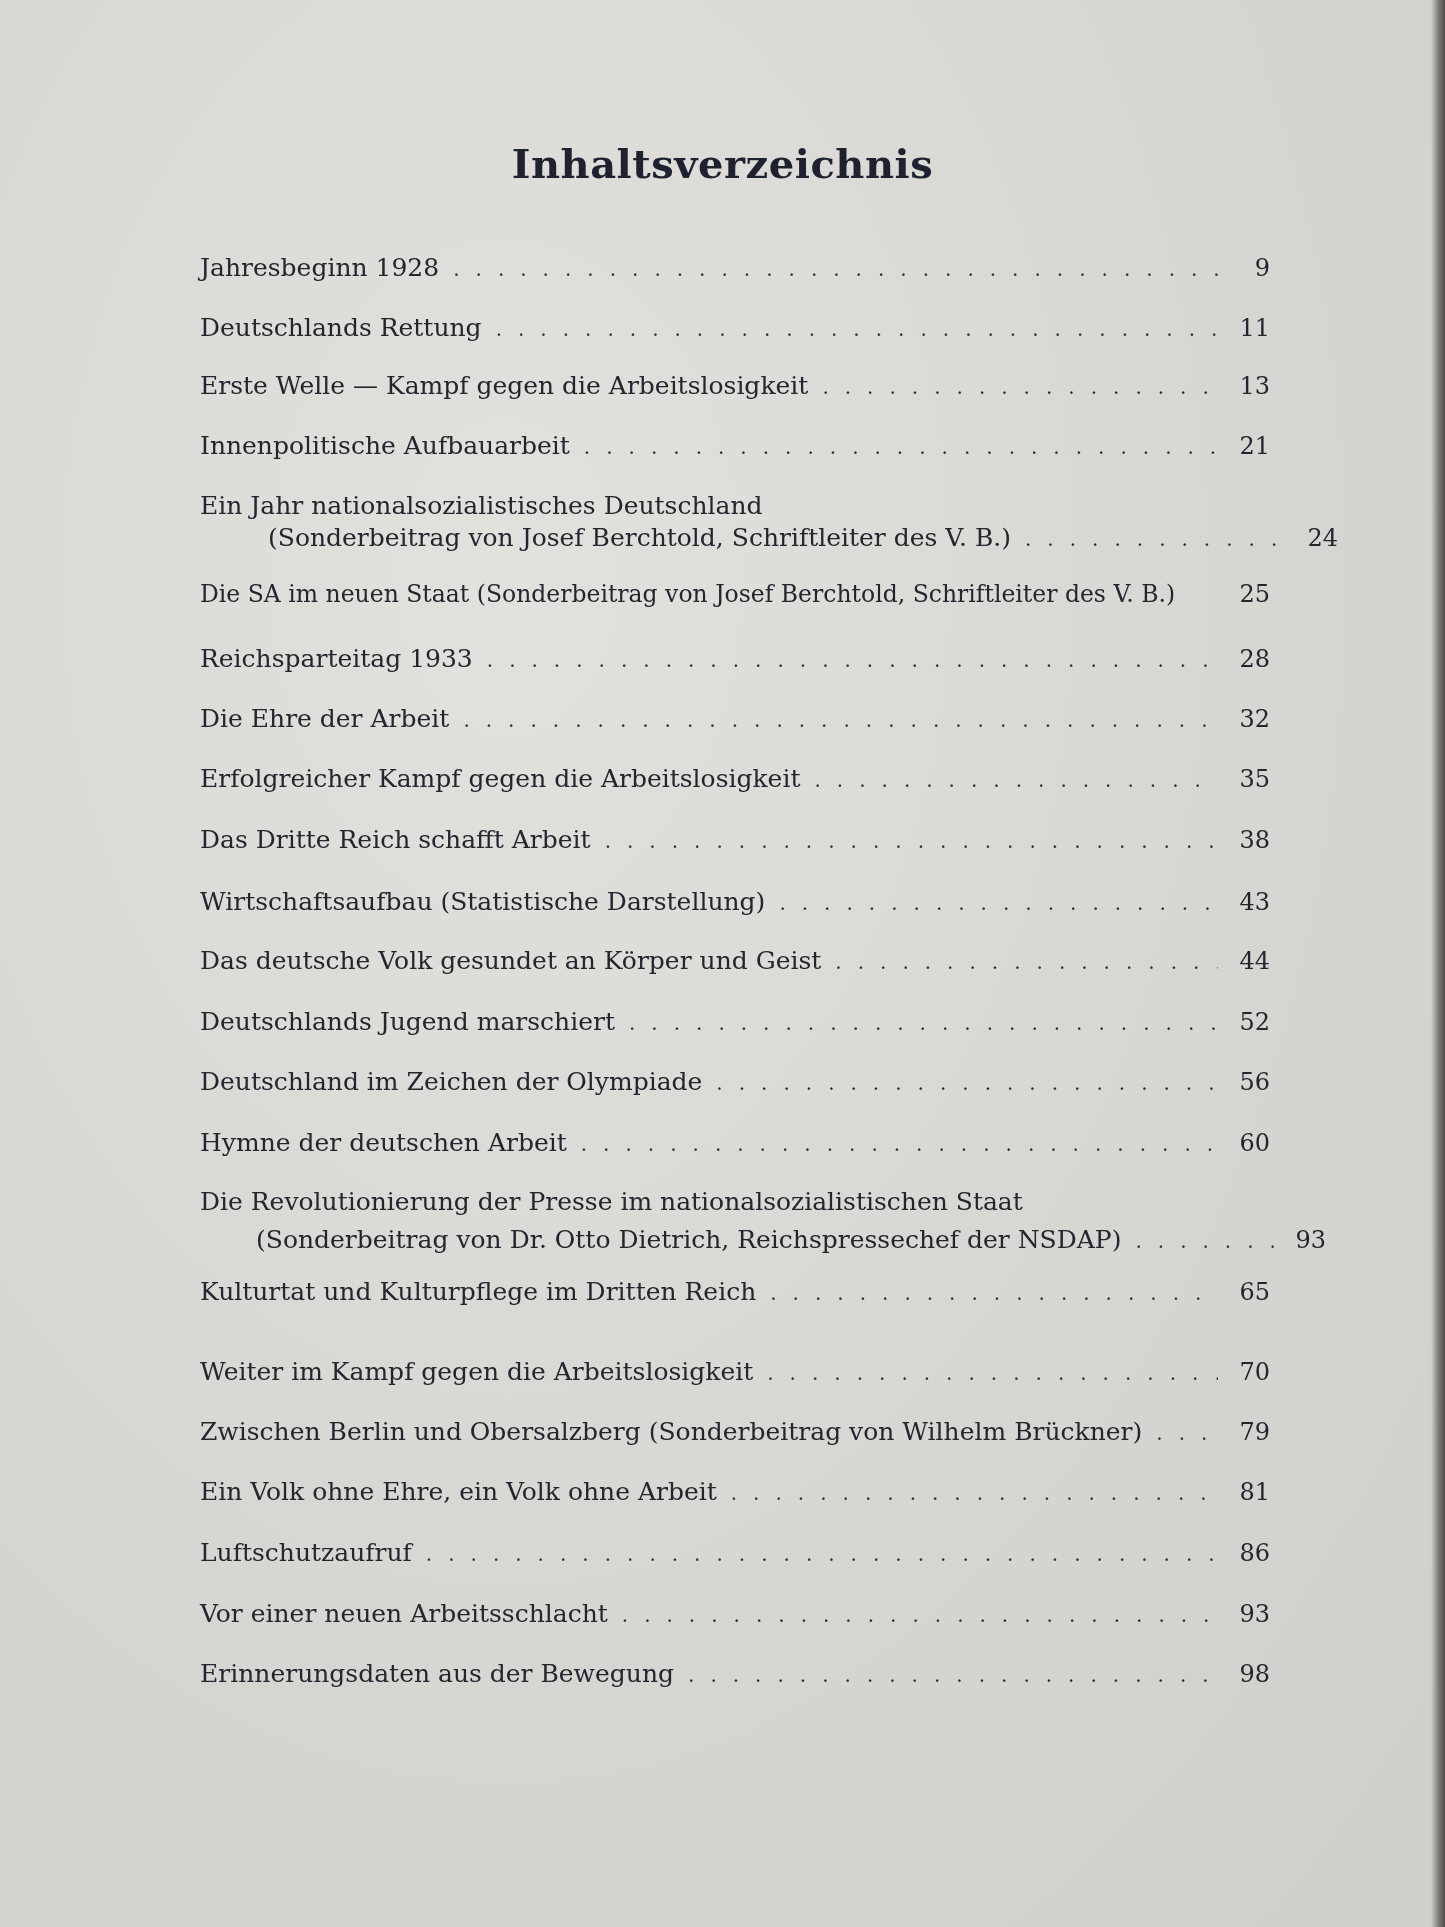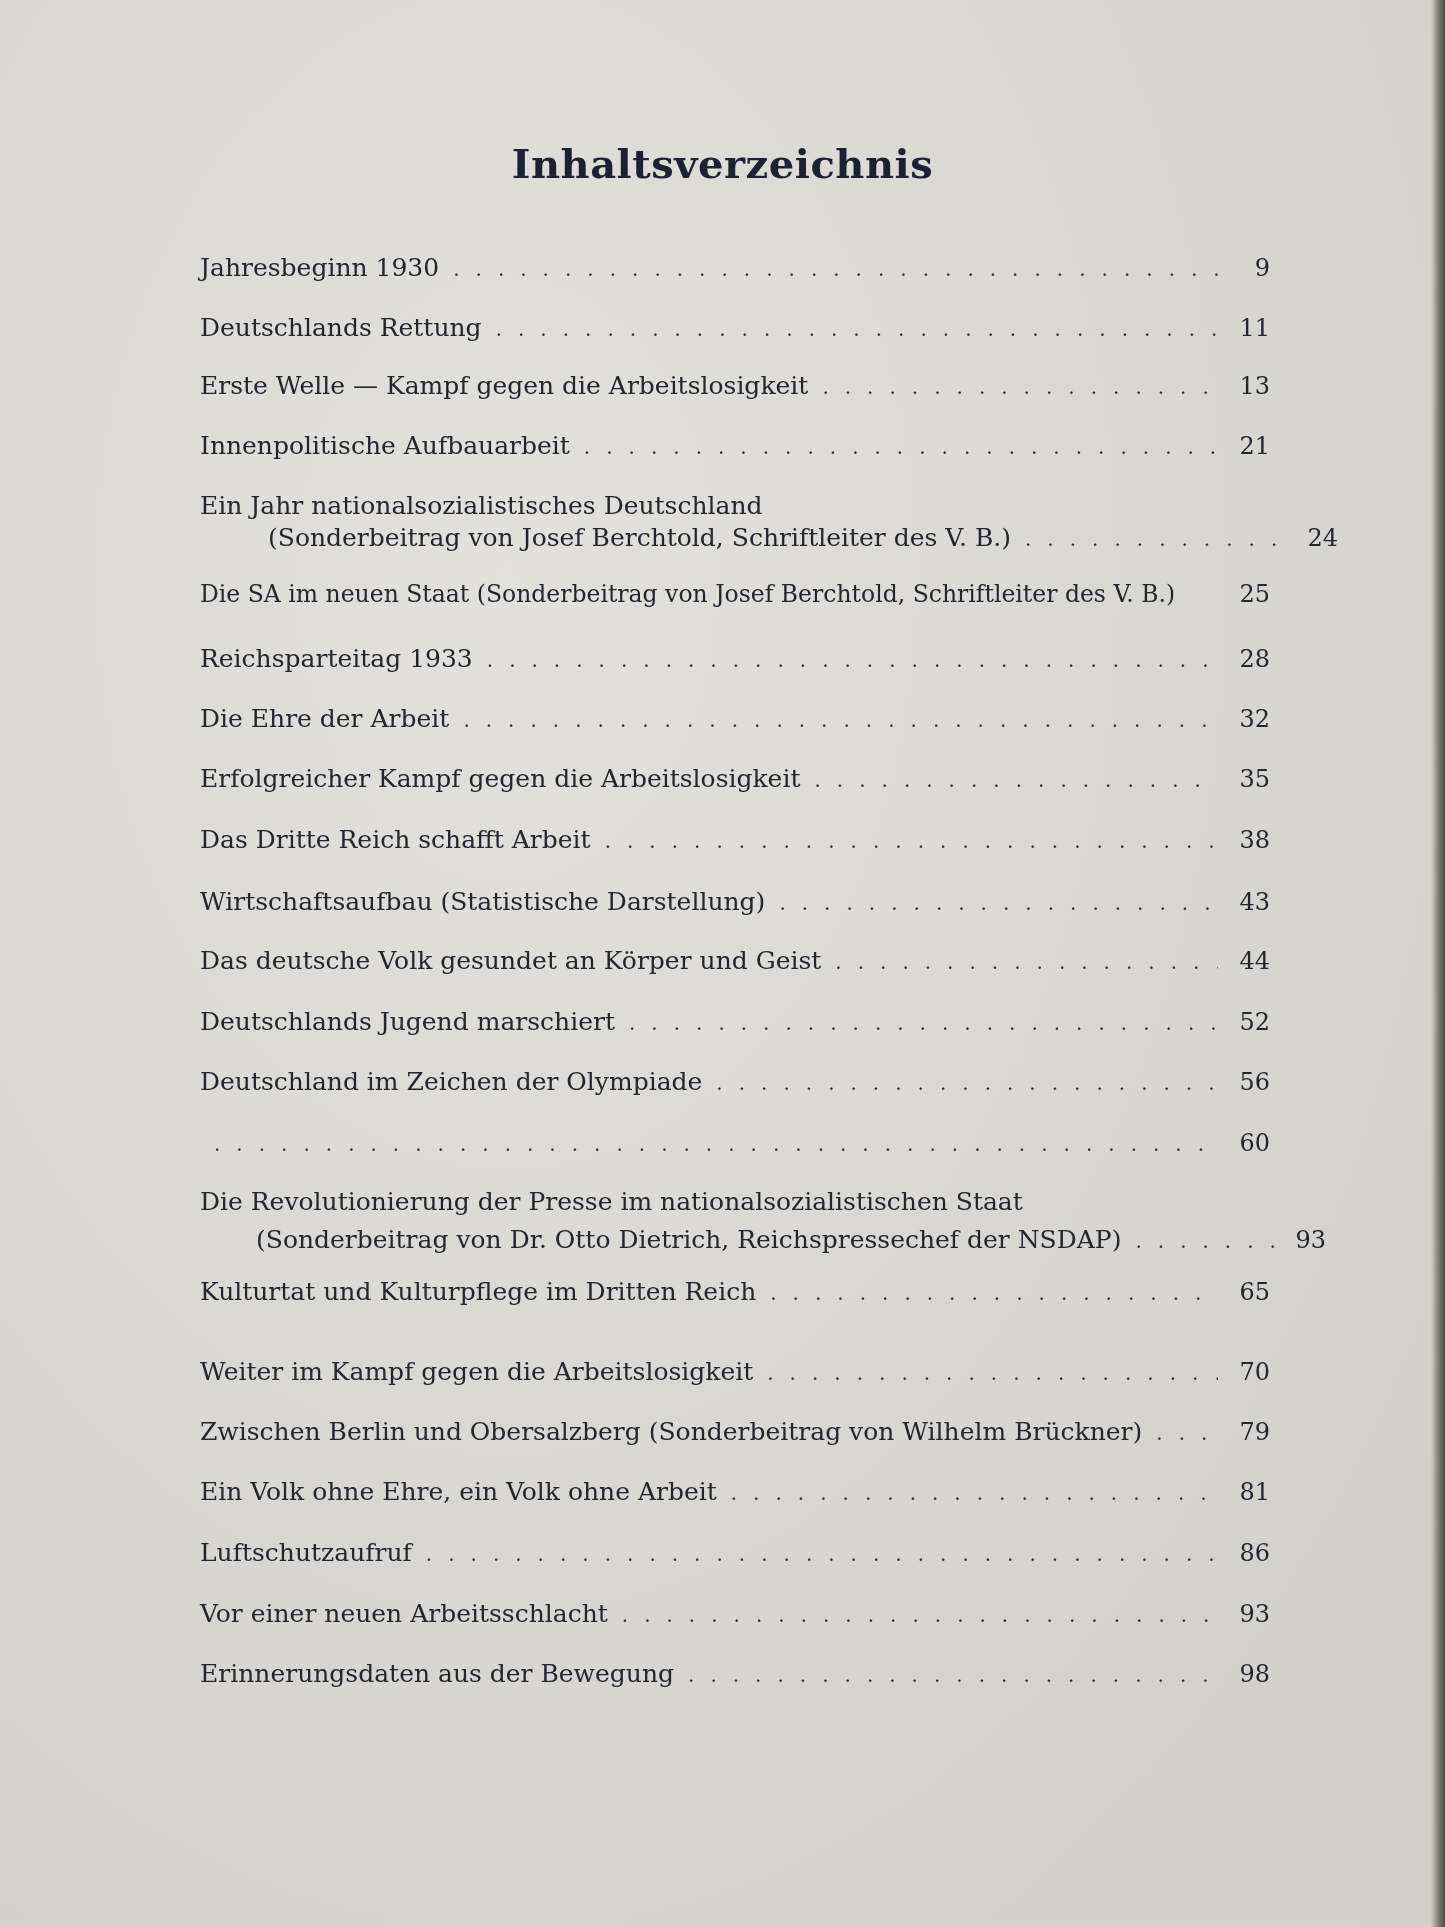--- a/index.html
+++ b/index.html
@@ -92,21 +92,21 @@
 
 <div class="page">
   <div class="binding-shadow"></div>
 
   <div class="page-title">Inhaltsverzeichnis</div>
 
   <div class="toc">
 
     <div class="entry" style="top:252px">
       <div class="line">
-        <span class="text">Jahresbeginn 1930</span>
+        <span class="text">Jahresbeginn 1928</span>
         <span class="leader">..............................................................................</span>
         <span class="pagenum">9</span>
       </div>
     </div>
 
     <div class="entry" style="top:312px">
       <div class="line">
         <span class="text">Deutschlands Rettung</span>
         <span class="leader">..............................................................................</span>
         <span class="pagenum">11</span>
@@ -205,20 +205,21 @@
     <div class="entry" style="top:1066px">
       <div class="line">
         <span class="text">Deutschland im Zeichen der Olympiade</span>
         <span class="leader">..............................................................................</span>
         <span class="pagenum">56</span>
       </div>
     </div>
 
     <div class="entry" style="top:1127px">
       <div class="line">
+        <span class="text">Hymne der deutschen Arbeit</span>
         <span class="leader">..............................................................................</span>
         <span class="pagenum">60</span>
       </div>
     </div>
 
     <div class="entry" style="top:1186px">
       <div class="first-line">Die Revolutionierung der Presse im nationalsozialistischen Staat</div>
       <div class="line subline" style="margin-top:6px; padding-left:56px">
         <span class="text">(Sonderbeitrag von Dr. Otto Dietrich, Reichspressechef der NSDAP)</span>
         <span class="leader">..............................................................................</span>

